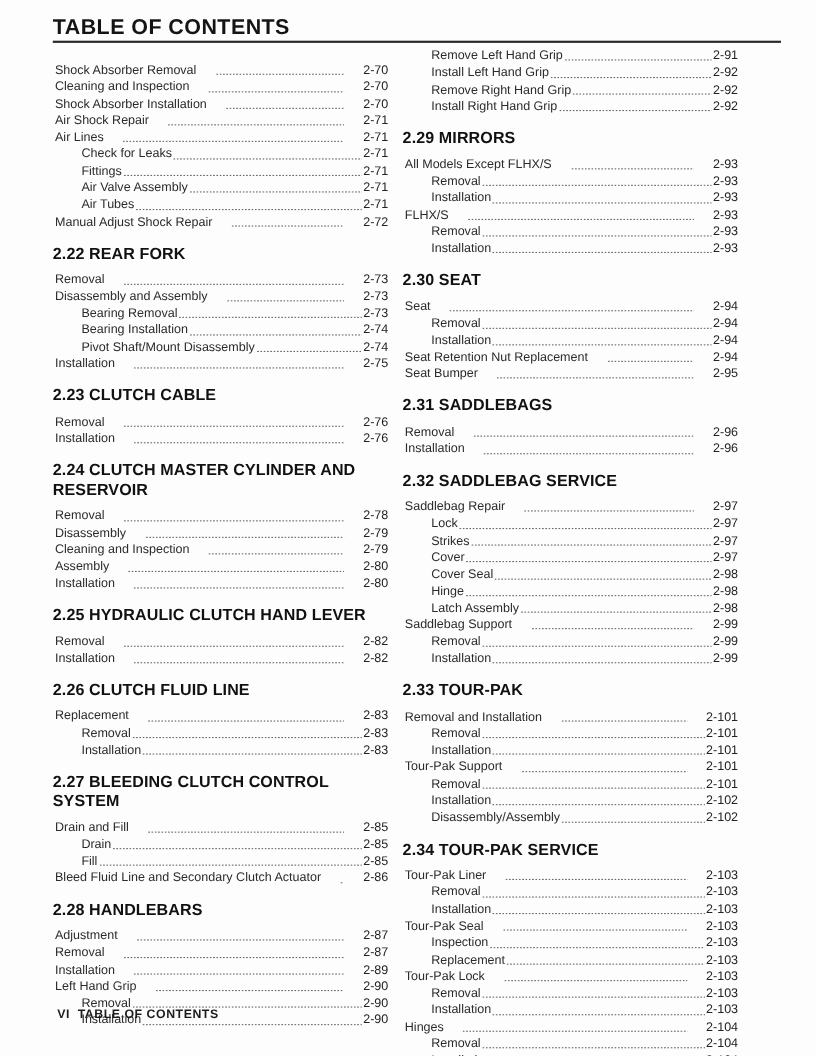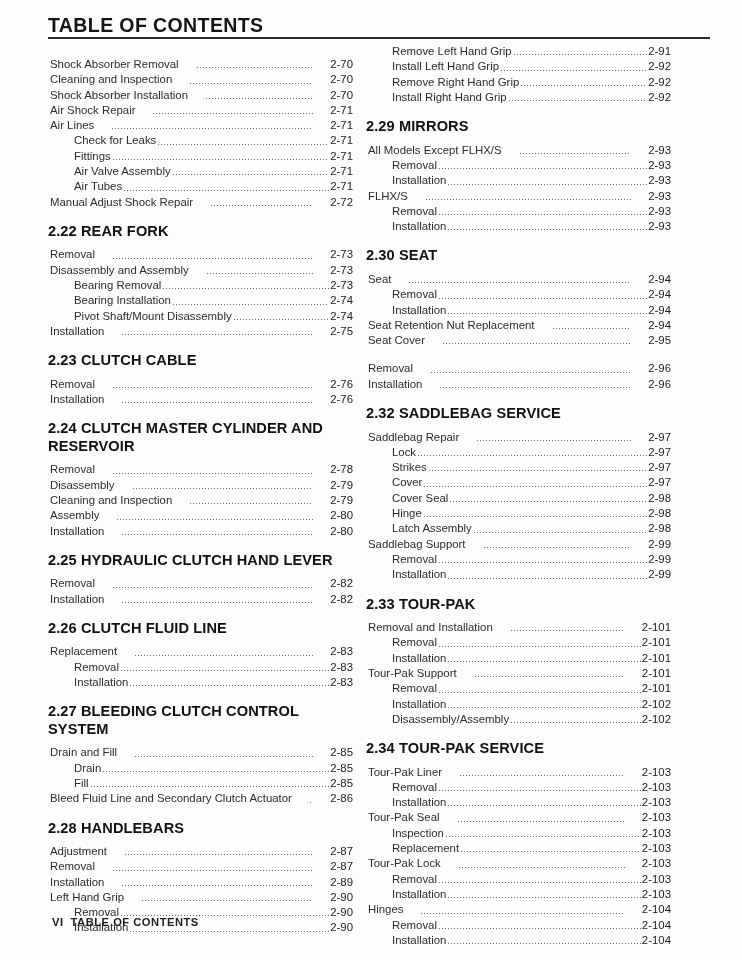--- a/index.html
+++ b/index.html
@@ -421,26 +421,27 @@
             <span class="etext">Installation</span>
             <span class="leader"></span>
             <span class="epage">2-94</span>
           </div>
           <div class="entry lvl1">
             <span class="etext">Seat Retention Nut Replacement</span>
             <span class="leader"></span>
             <span class="epage">2-94</span>
           </div>
           <div class="entry lvl1">
-            <span class="etext">Seat Cover</span>
+            <span class="etext">Seat Bumper</span>
             <span class="leader"></span>
             <span class="epage">2-95</span>
           </div>
         </div>
         <div class="sec-block gap-top">
+          <div class="section-heading">2.31 SADDLEBAGS</div>
           <div class="entry lvl1">
             <span class="etext">Removal</span>
             <span class="leader"></span>
             <span class="epage">2-96</span>
           </div>
           <div class="entry lvl1">
             <span class="etext">Installation</span>
             <span class="leader"></span>
             <span class="epage">2-96</span>
           </div>

